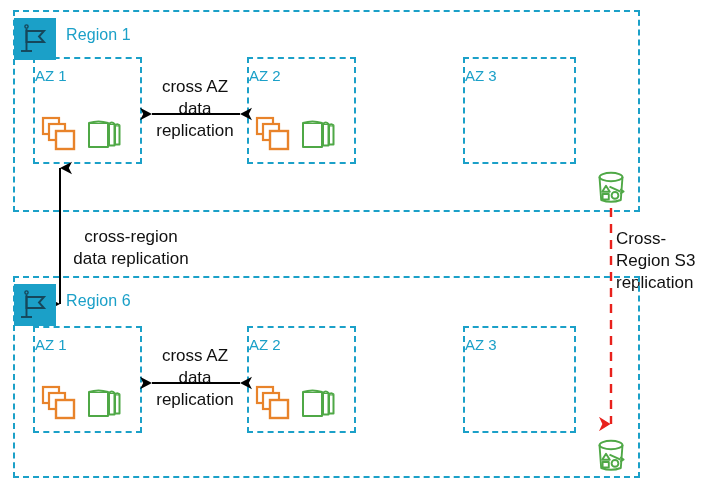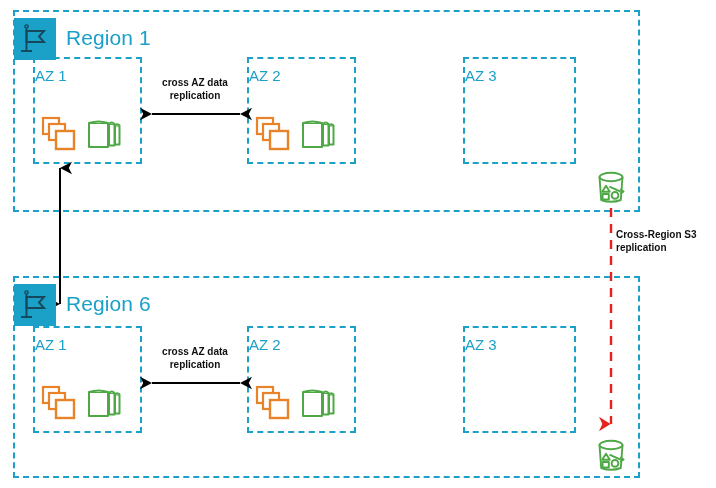--- a/index.html
+++ b/index.html
@@ -29,21 +29,21 @@
     position: absolute;
     width: 42px;
     height: 42px;
     background: #1BA0C8;
     display: block;
   }
   .region-flag svg { display: block; }
   .region-label {
     position: absolute;
     color: #1BA0C8;
-    font-size: 21px;
+    font-size: 16px;
     font-family: "Liberation Sans", sans-serif;
     white-space: nowrap;
     letter-spacing: 0.1px;
   }
 
   
   .az-box {
     position: absolute;
     border: 2px dashed #1BA0C8;
     box-sizing: border-box;
@@ -77,22 +77,22 @@
   }
 
   
   .arrow-svg {
     position: absolute;
     overflow: visible;
   }
   .conn-label {
     position: absolute;
     font-family: "Liberation Sans", sans-serif;
-    font-size: 10px;
-    font-weight: bold;
+    font-size: 17px;
+    font-weight: normal;
     color: #101010;
     text-align: center;
     line-height: 1.3;
     white-space: pre-line;
   }
   .conn-label.left-align { text-align: left; }
 </style>
 </head>
 <body>
 
@@ -198,20 +198,22 @@
     <defs>
       <marker id="ahUp" markerWidth="7" markerHeight="7" refX="3.5" refY="6" orient="auto" markerUnits="strokeWidth">
         <path d="M3.5,6 L0.4,0 L3.5,1.6 L6.6,0 Z" fill="#000"></path>
       </marker>
       <marker id="ahDn" markerWidth="7" markerHeight="7" refX="3.5" refY="1" orient="auto" markerUnits="strokeWidth">
         <path d="M3.5,1 L0.4,7 L3.5,5.4 L6.6,7 Z" fill="#000"></path>
       </marker>
     </defs>
     <line x1="10" y1="6" x2="10" y2="142" stroke="#000" stroke-width="2" marker-start="url(#ahUp)" marker-end="url(#ahDn)"></line>
   </svg>
+  <div class="conn-label" style="left:70px; top:226px; width:122px;">cross-region
+data replication</div>
 
   <svg class="arrow-svg" style="left:601px; top:206px;" width="20" height="226" viewBox="0 0 20 226">
     <defs>
       <marker id="ahRedDn" markerWidth="6" markerHeight="6" refX="3" refY="1" orient="auto" markerUnits="strokeWidth">
         <path d="M3,1.2 L0,6 L3,4.6 L6,6 Z" fill="#E8211C"></path>
       </marker>
     </defs>
     <line x1="10" y1="2" x2="10" y2="218" stroke="#E8211C" stroke-width="2.4" stroke-dasharray="9 7" marker-end="url(#ahRedDn)"></line>
   </svg>
   <div class="conn-label left-align" style="left:616px; top:228px; width:100px;">Cross-Region S3

